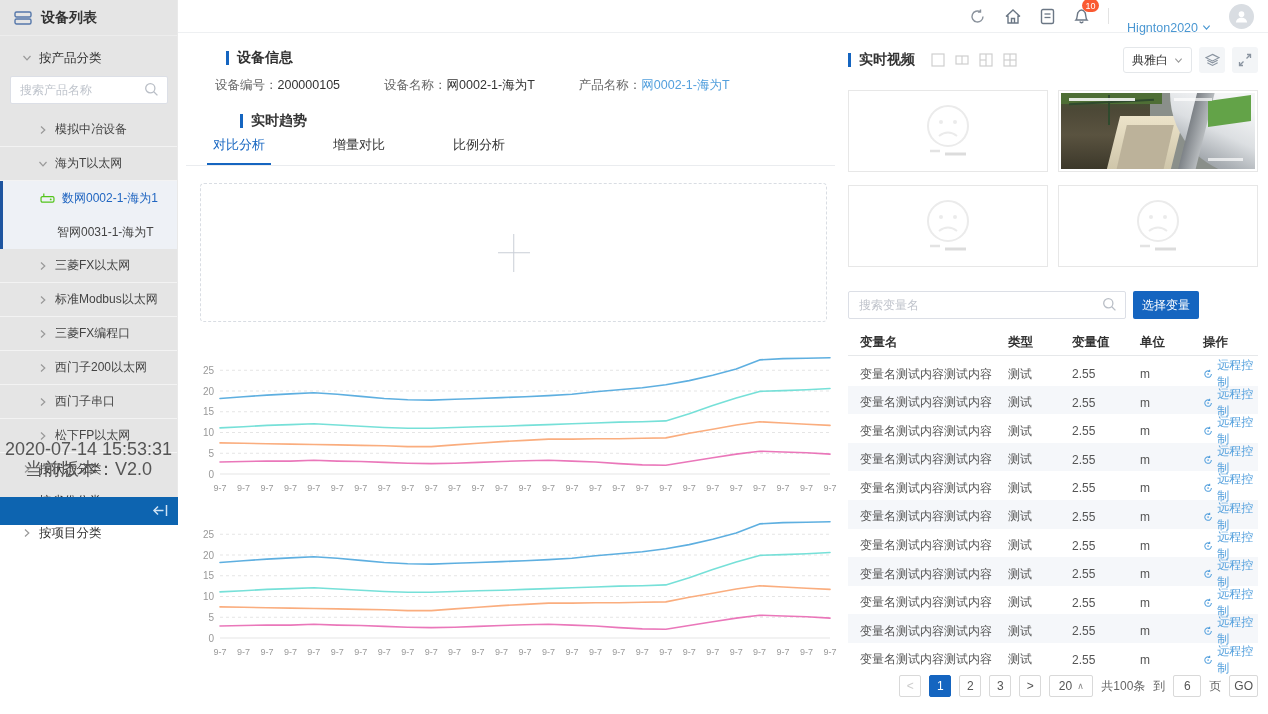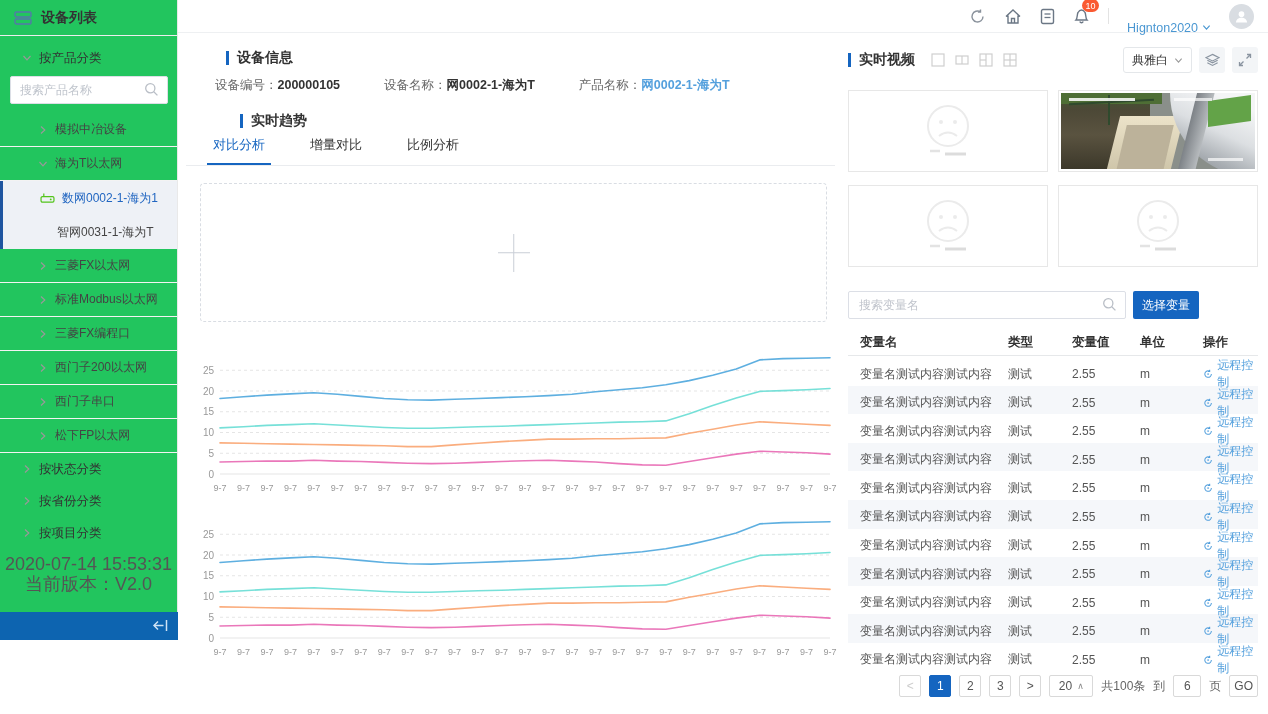--- a/index.html
+++ b/index.html
@@ -1,21 +1,21 @@
 <!DOCTYPE html>
 <html><head>
 <meta charset="utf-8">
 <style>
   * { margin:0; padding:0; box-sizing:border-box; }
   html,body { width:1268px; height:714px; overflow:hidden; background:#fff;
               font-family:"Liberation Sans","DejaVu Sans",sans-serif; color:#333; }
   .abs { position:absolute;padding-left:40px; }
 
   
-  #sidebar { position:absolute; left:0; top:0; width:178px; height:640px; background:#22c55e;
+  #sidebar { position:absolute; left:0; top:0; width:178px; height:525px; background:#e5e5e5;
              border-right:1px solid #e9e9e9; }
   #sb-header { height:36px; display:flex; align-items:center; gap:9px; padding-left:14px;
                border-bottom:1px solid #ededed; font-size:14px; font-weight:bold; color:#333;}
   .sb-cat { height:26px; margin-top:9px; display:flex; align-items:center; gap:7px;
             padding-left:22px; font-size:12.5px; color:#333; cursor:pointer;}
   #sb-search { margin:5px 10px 9px 10px; position:relative; }
   #sb-search input { width:158px; height:28px; border:1px solid #dcdfe6; border-radius:2px;
                      font-size:12px; padding:0 26px 0 9px; color:#333; outline:none;
                      font-family:inherit;}
   #sb-search input::placeholder { color:#bfc4cc; }
@@ -50,23 +50,23 @@
                display:flex; align-items:center; justify-content:center; cursor:pointer; }
 
   
   .sec-title { display:flex; align-items:center; font-size:14px; font-weight:bold; color:#333;}
   .sec-title::before { content:""; width:3px; height:14px; background:#1565c0;
                        margin-right:8px; display:inline-block; }
 
   
   #info-fields { position:absolute; left:215px; top:77px; display:flex; gap:44px;
                  font-size:12.5px; }
-  #info-fields .lab { color:#666; } #info-fields .val { color:#333;font-weight:bold; }
+  #info-fields .lab { color:#666; } #info-fields .val { color:#333; }
   #info-fields .val.link { color:#54a0dd; cursor:pointer; }
-  #tabs { position:absolute; left:213px; top:136px; display:flex; gap:45px; }
+  #tabs { position:absolute; left:213px; top:136px; display:flex; gap:68px; }
   #tabs-underline-track { position:absolute; left:186px; top:165px; width:649px; height:1px;
                           background:#eaecef; }
   .tab { font-size:13px; color:#333; padding-bottom:10px; position:relative; cursor:pointer; }
   .tab.active { color:#1565c0; }
   .tab.active::after { content:""; position:absolute; left:-6px; right:-6px; bottom:-1px;
                        height:2px; background:#1565c0; }
   #placeholder { position:absolute; left:200px; top:183px; width:627px; height:139px;
                  border:1px dashed #d9dde3; border-radius:4px; cursor:pointer; }
   #placeholder .plus-h { position:absolute; left:50%; top:50%; width:32px; height:1.5px;
                          background:#c9ced6; transform:translate(-50%,-50%); }

